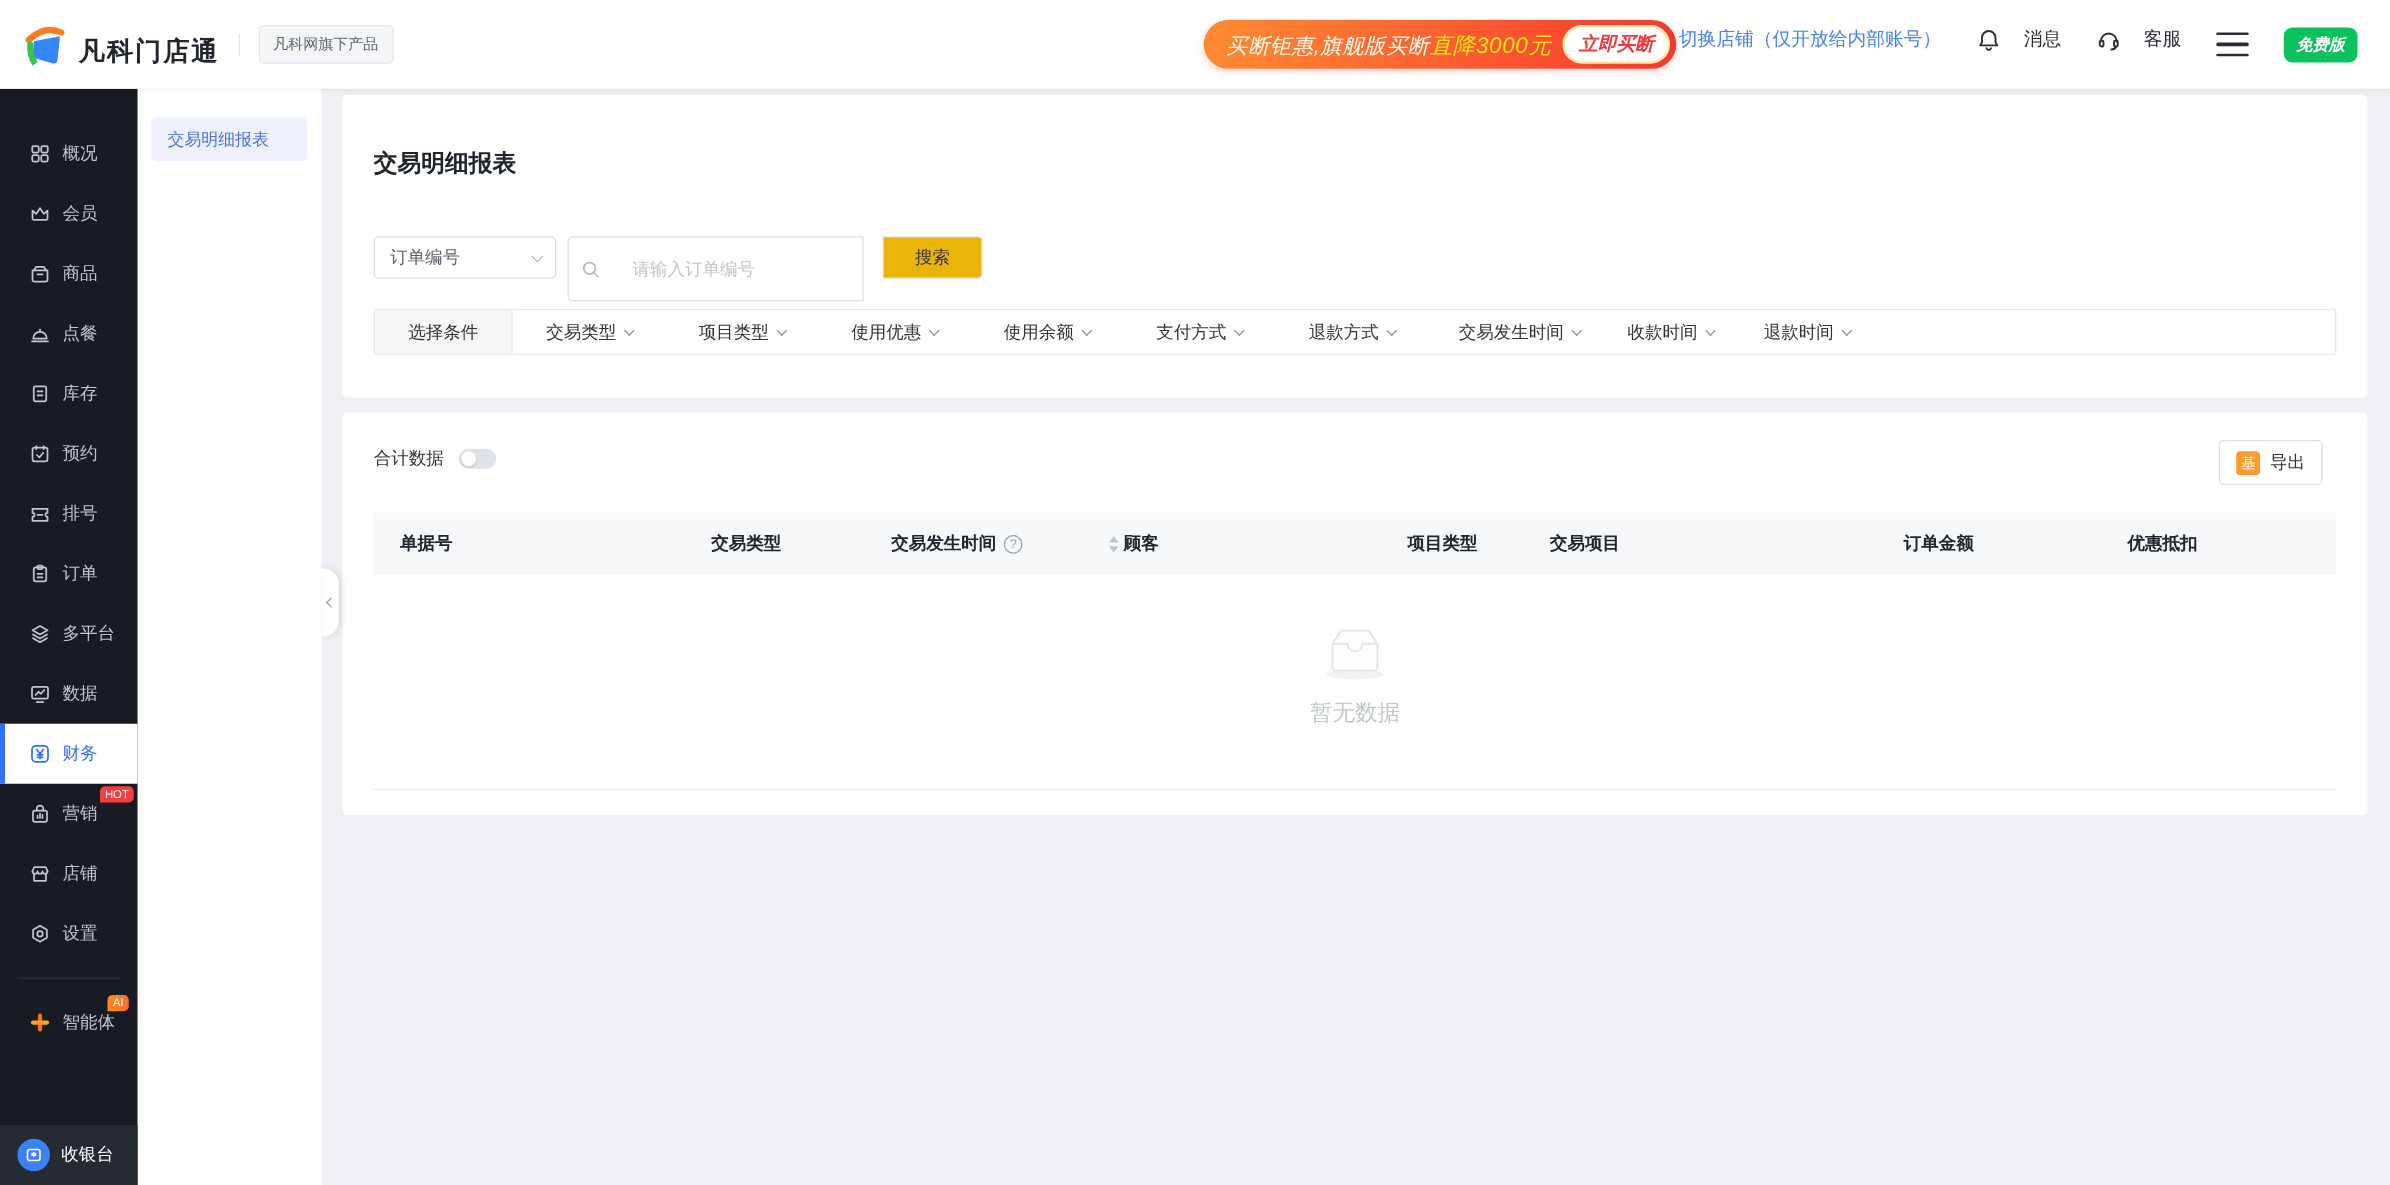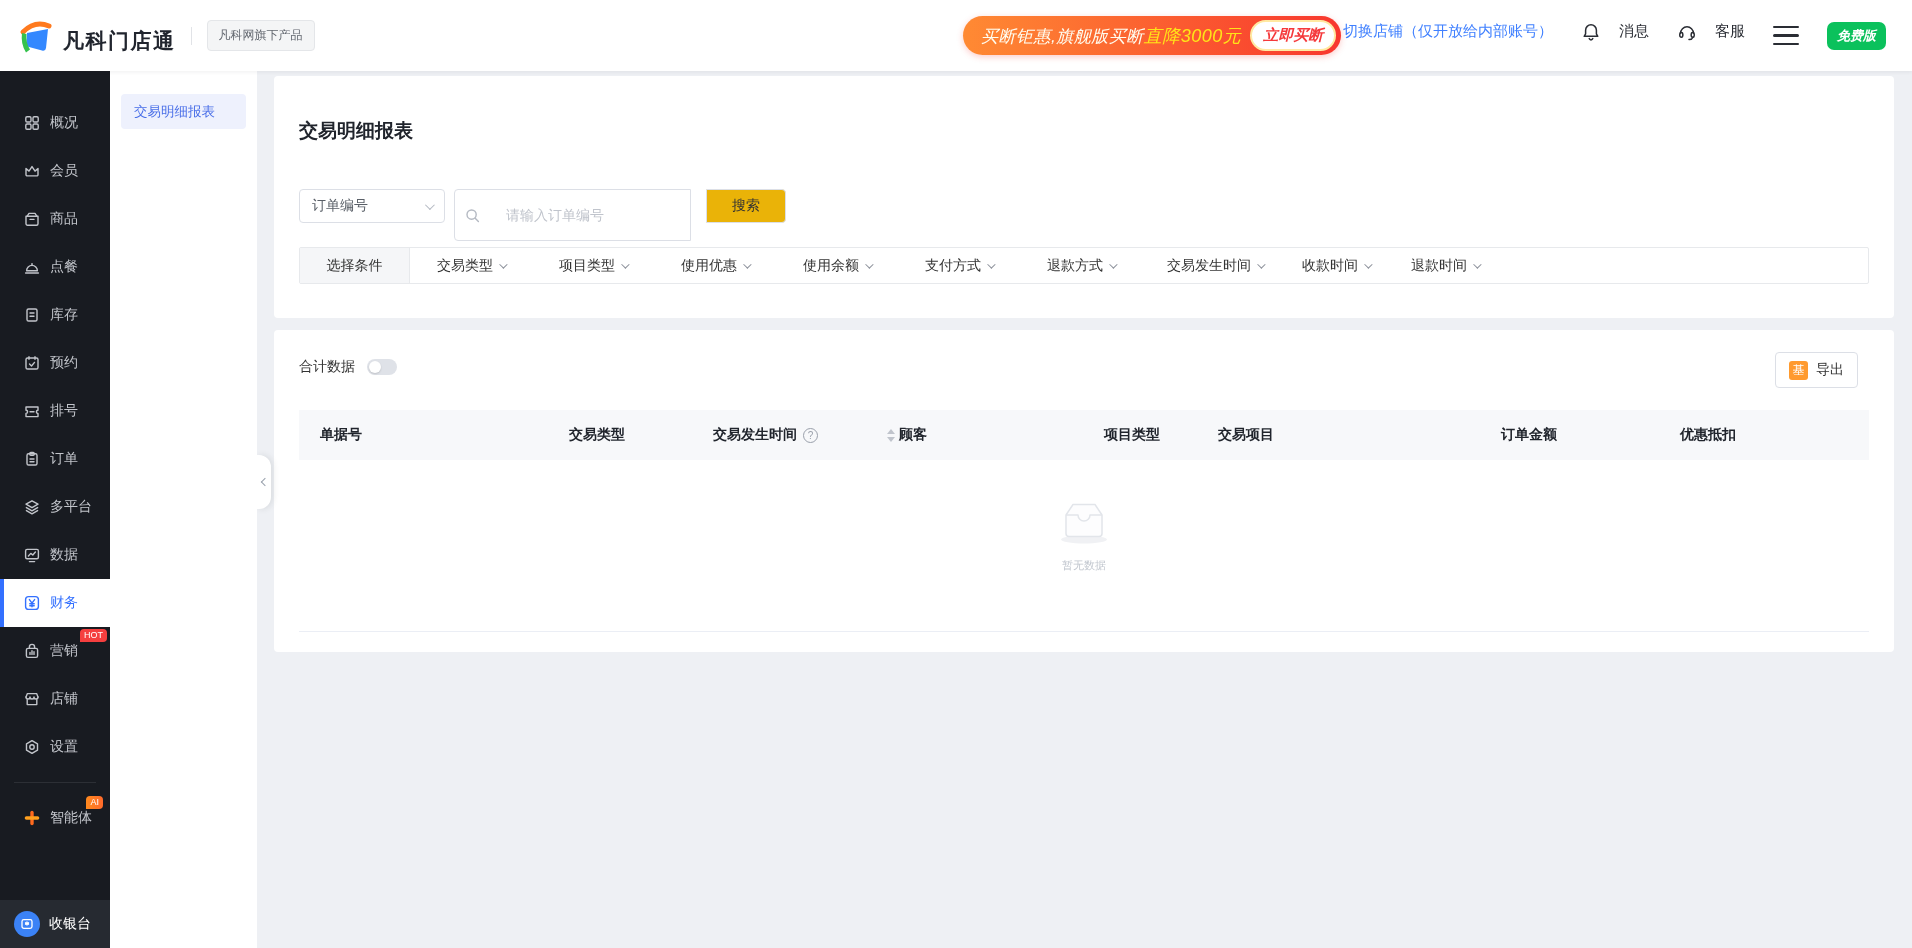--- a/index.html
+++ b/index.html
@@ -101,31 +101,31 @@
   .toggle::after{content:"";position:absolute;left:2px;top:2px;width:12px;height:12px;border-radius:50%;background:#fff;
                  box-shadow:0 1px 2px rgba(0,0,0,.15)}
   .export-btn{position:absolute;top:22px;right:36px;height:36px;border:1px solid #dcdfe6;border-radius:4px;
               background:#fff;display:flex;align-items:center;gap:8px;padding:0 13px;font-size:14px;color:#333;cursor:pointer}
   .export-badge{width:19px;height:19px;border-radius:3px;background:var(--export-orange);color:#fff;font-size:12px;
                 display:flex;align-items:center;justify-content:center}
 
   .table-head{position:absolute;top:80px;left:25px;right:25px;height:50px;background:#f7f8fa;
               display:flex;align-items:center;font-size:14px;font-weight:700;color:#20242c}
   .th{flex:none;display:flex;align-items:center}
-  .th0{width:270px;padding-left:21px}.th1{width:144px}.th2{width:186px}.th3{width:205px}
+  .th0{width:270px;padding-left:21px}.th1{width:144px}.th2{width:186px}.th3{width:227px}
   .th4{width:114px}.th5{width:283px}.th6{width:179px}.th7{flex:1}
   .qmark{width:15px;height:15px;border:1px solid #9aa0ab;border-radius:50%;color:#9aa0ab;font-size:10px;
          font-weight:400;display:inline-flex;align-items:center;justify-content:center;margin-left:6px;cursor:pointer}
   .sort{display:flex;flex-direction:column;gap:3px;margin-left:auto;margin-right:4px;cursor:pointer}
   .sort i{display:block;width:0;height:0;border-left:4.5px solid transparent;border-right:4.5px solid transparent}
   .sort .up{border-bottom:5px solid #c0c4cc}
   .sort .down{border-top:5px solid #c0c4cc}
 
   .empty{position:absolute;top:170px;left:0;right:0;display:flex;flex-direction:column;align-items:center;gap:14px}
-  .empty-text{font-size:11px;color:#c2c7cf}
+  .empty-text{font-size:18px;color:#c2c7cf}
   .table-footline{position:absolute;left:25px;right:25px;top:301px;height:1px;background:#ebeef5}
 </style>
 </head>
 <body>
 
 <div class="header">
   <div class="logo-wrap">
     <span>
       <svg width="38" height="38" viewBox="0 0 38 38">
         <path d="M7 15 Q19 3 33 9" stroke="#ff7a1e" stroke-width="5" fill="none" stroke-linecap="round"></path>

